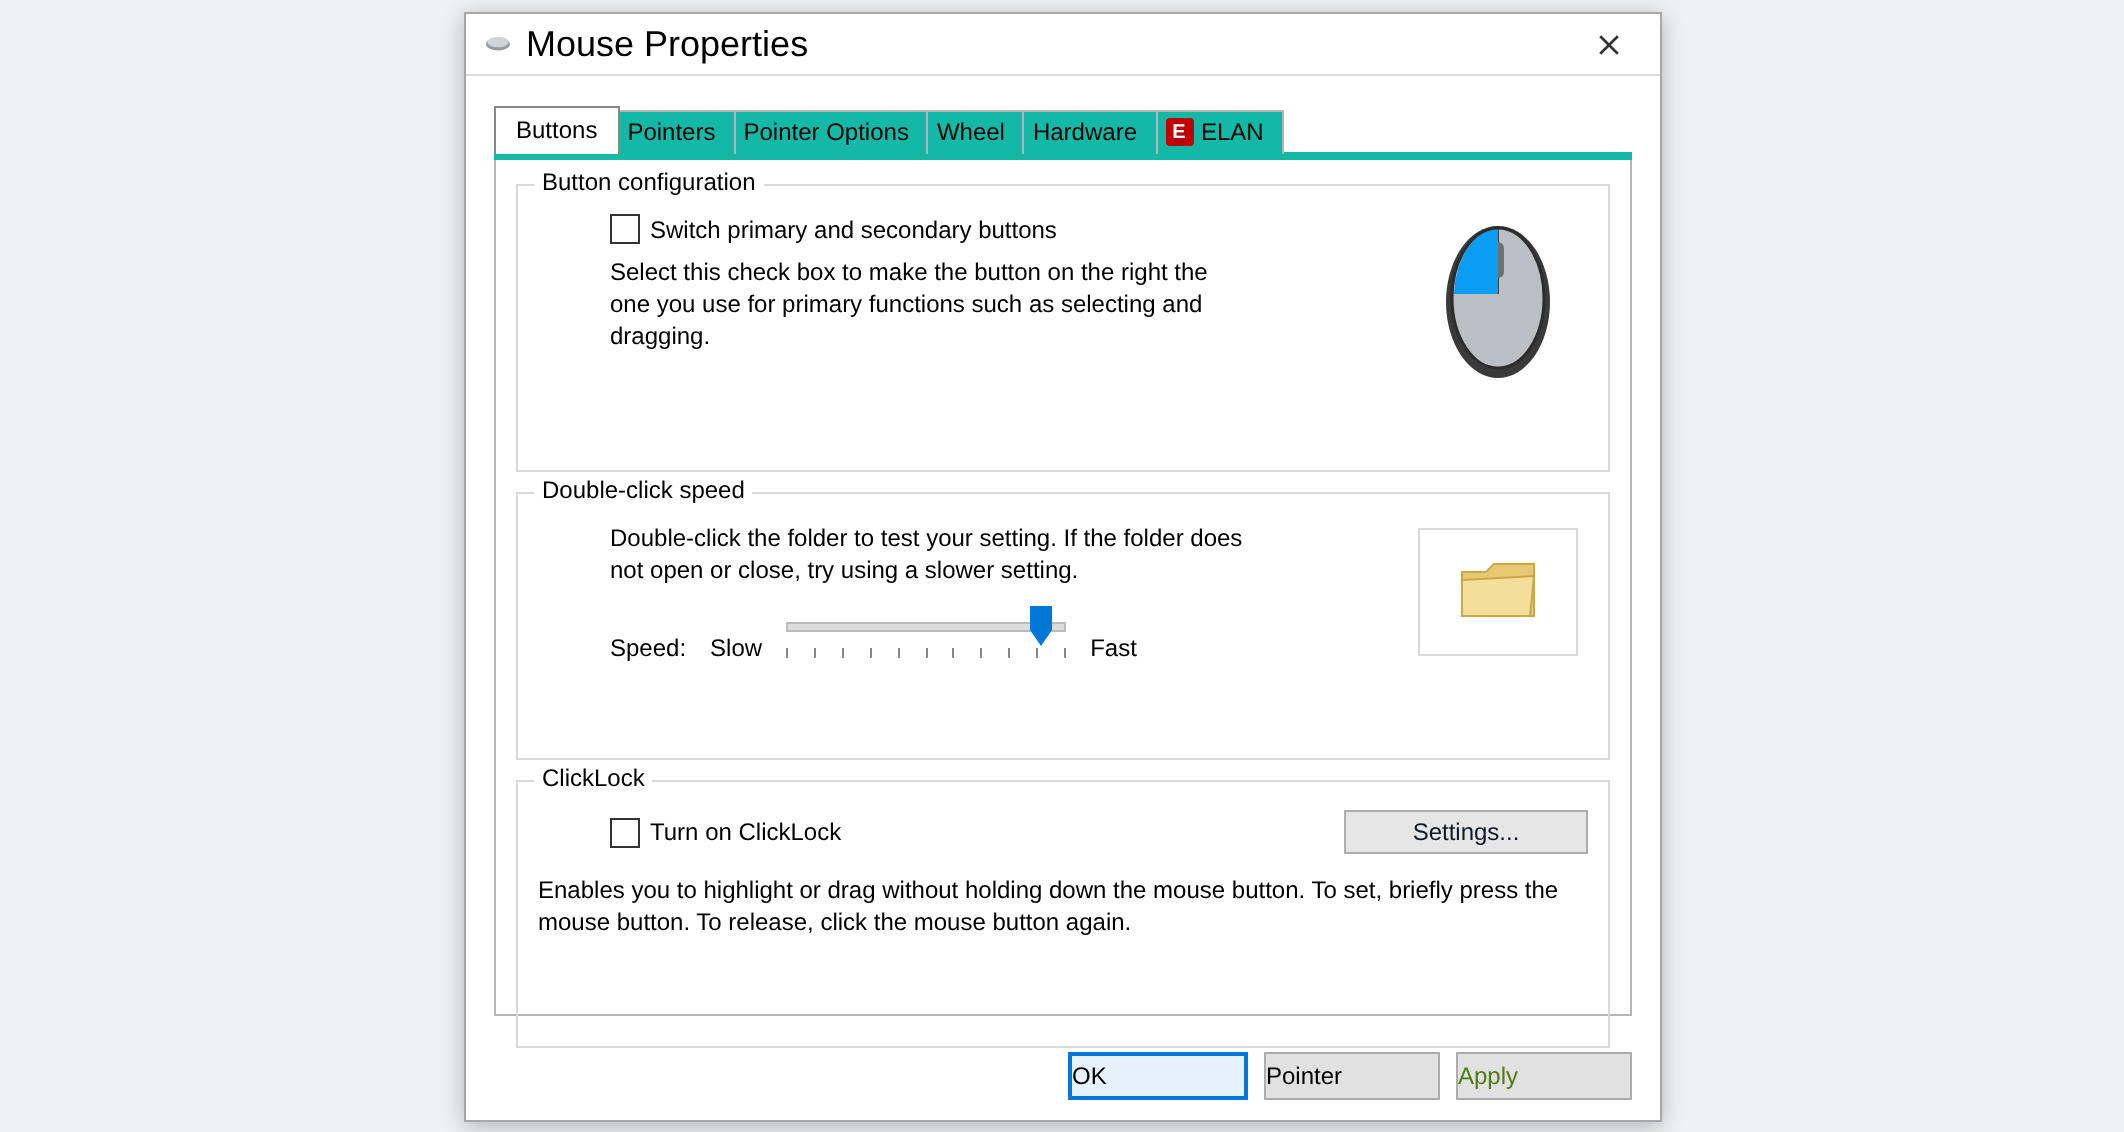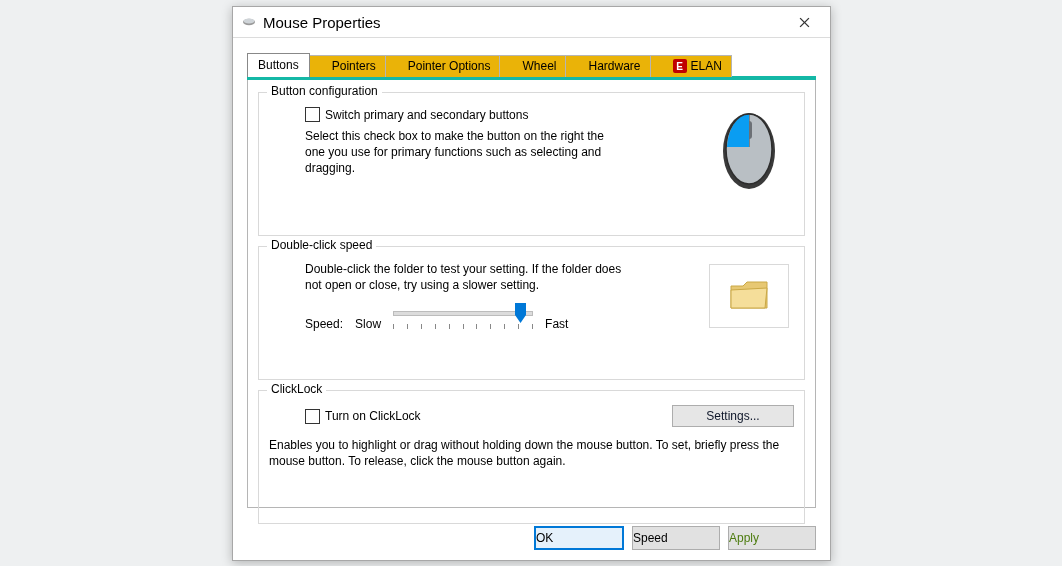--- a/index.html
+++ b/index.html
@@ -31,42 +31,42 @@
     padding: 0 6px 0 8px;
     border-bottom: 1px solid #dcdcdc;
   }
   .titlebar .icon {
     width: 16px; height: 16px;
     margin-right: 6px;
     display: flex; align-items: center; justify-content: center;
   }
   .titlebar .title {
     flex: 1;
-    font-size: 15px;
+    font-size: 18px;
   }
   .titlebar .close {
     width: 40px; height: 26px;
     display: flex; align-items: center; justify-content: center;
     font-size: 14px;
     color: #333;
     cursor: pointer;
   }
   
   .tabstrip {
     margin: 14px 14px 0 14px;
     display: flex;
     align-items: flex-end;
     position: relative;
     border-bottom: 4px solid #14b8a6;
   }
   .tab {
     border: 1px solid #b5b5b5;
     border-bottom: none;
-    background: #eab308;
-    padding: 3px 9px 4px 22px;
+    background: #14b8a6;
+    padding: 3px 9px 4px 4px;
     margin-right: -1px;
     font-size: 12px;
     cursor: pointer;
     position: relative;
     top: 1px;
     display: flex;
     align-items: center;
     gap: 4px;
   }
   .tab.selected {
@@ -351,17 +351,17 @@
         </div>
         <div class="btn disabled">Settings...</div>
       </div>
       <div class="desc">Enables you to highlight or drag without holding down the mouse button. To set, briefly press the mouse button. To release, click the mouse button again.</div>
     </div>
 
   </div>
 
   <div class="footer">
     <div class="fbtn default">OK</div>
-    <div class="fbtn">Speed</div>
+    <div class="fbtn">Pointer</div>
     <div class="fbtn disabled">Apply</div>
   </div>
 
 </div>
 
 </body></html>

